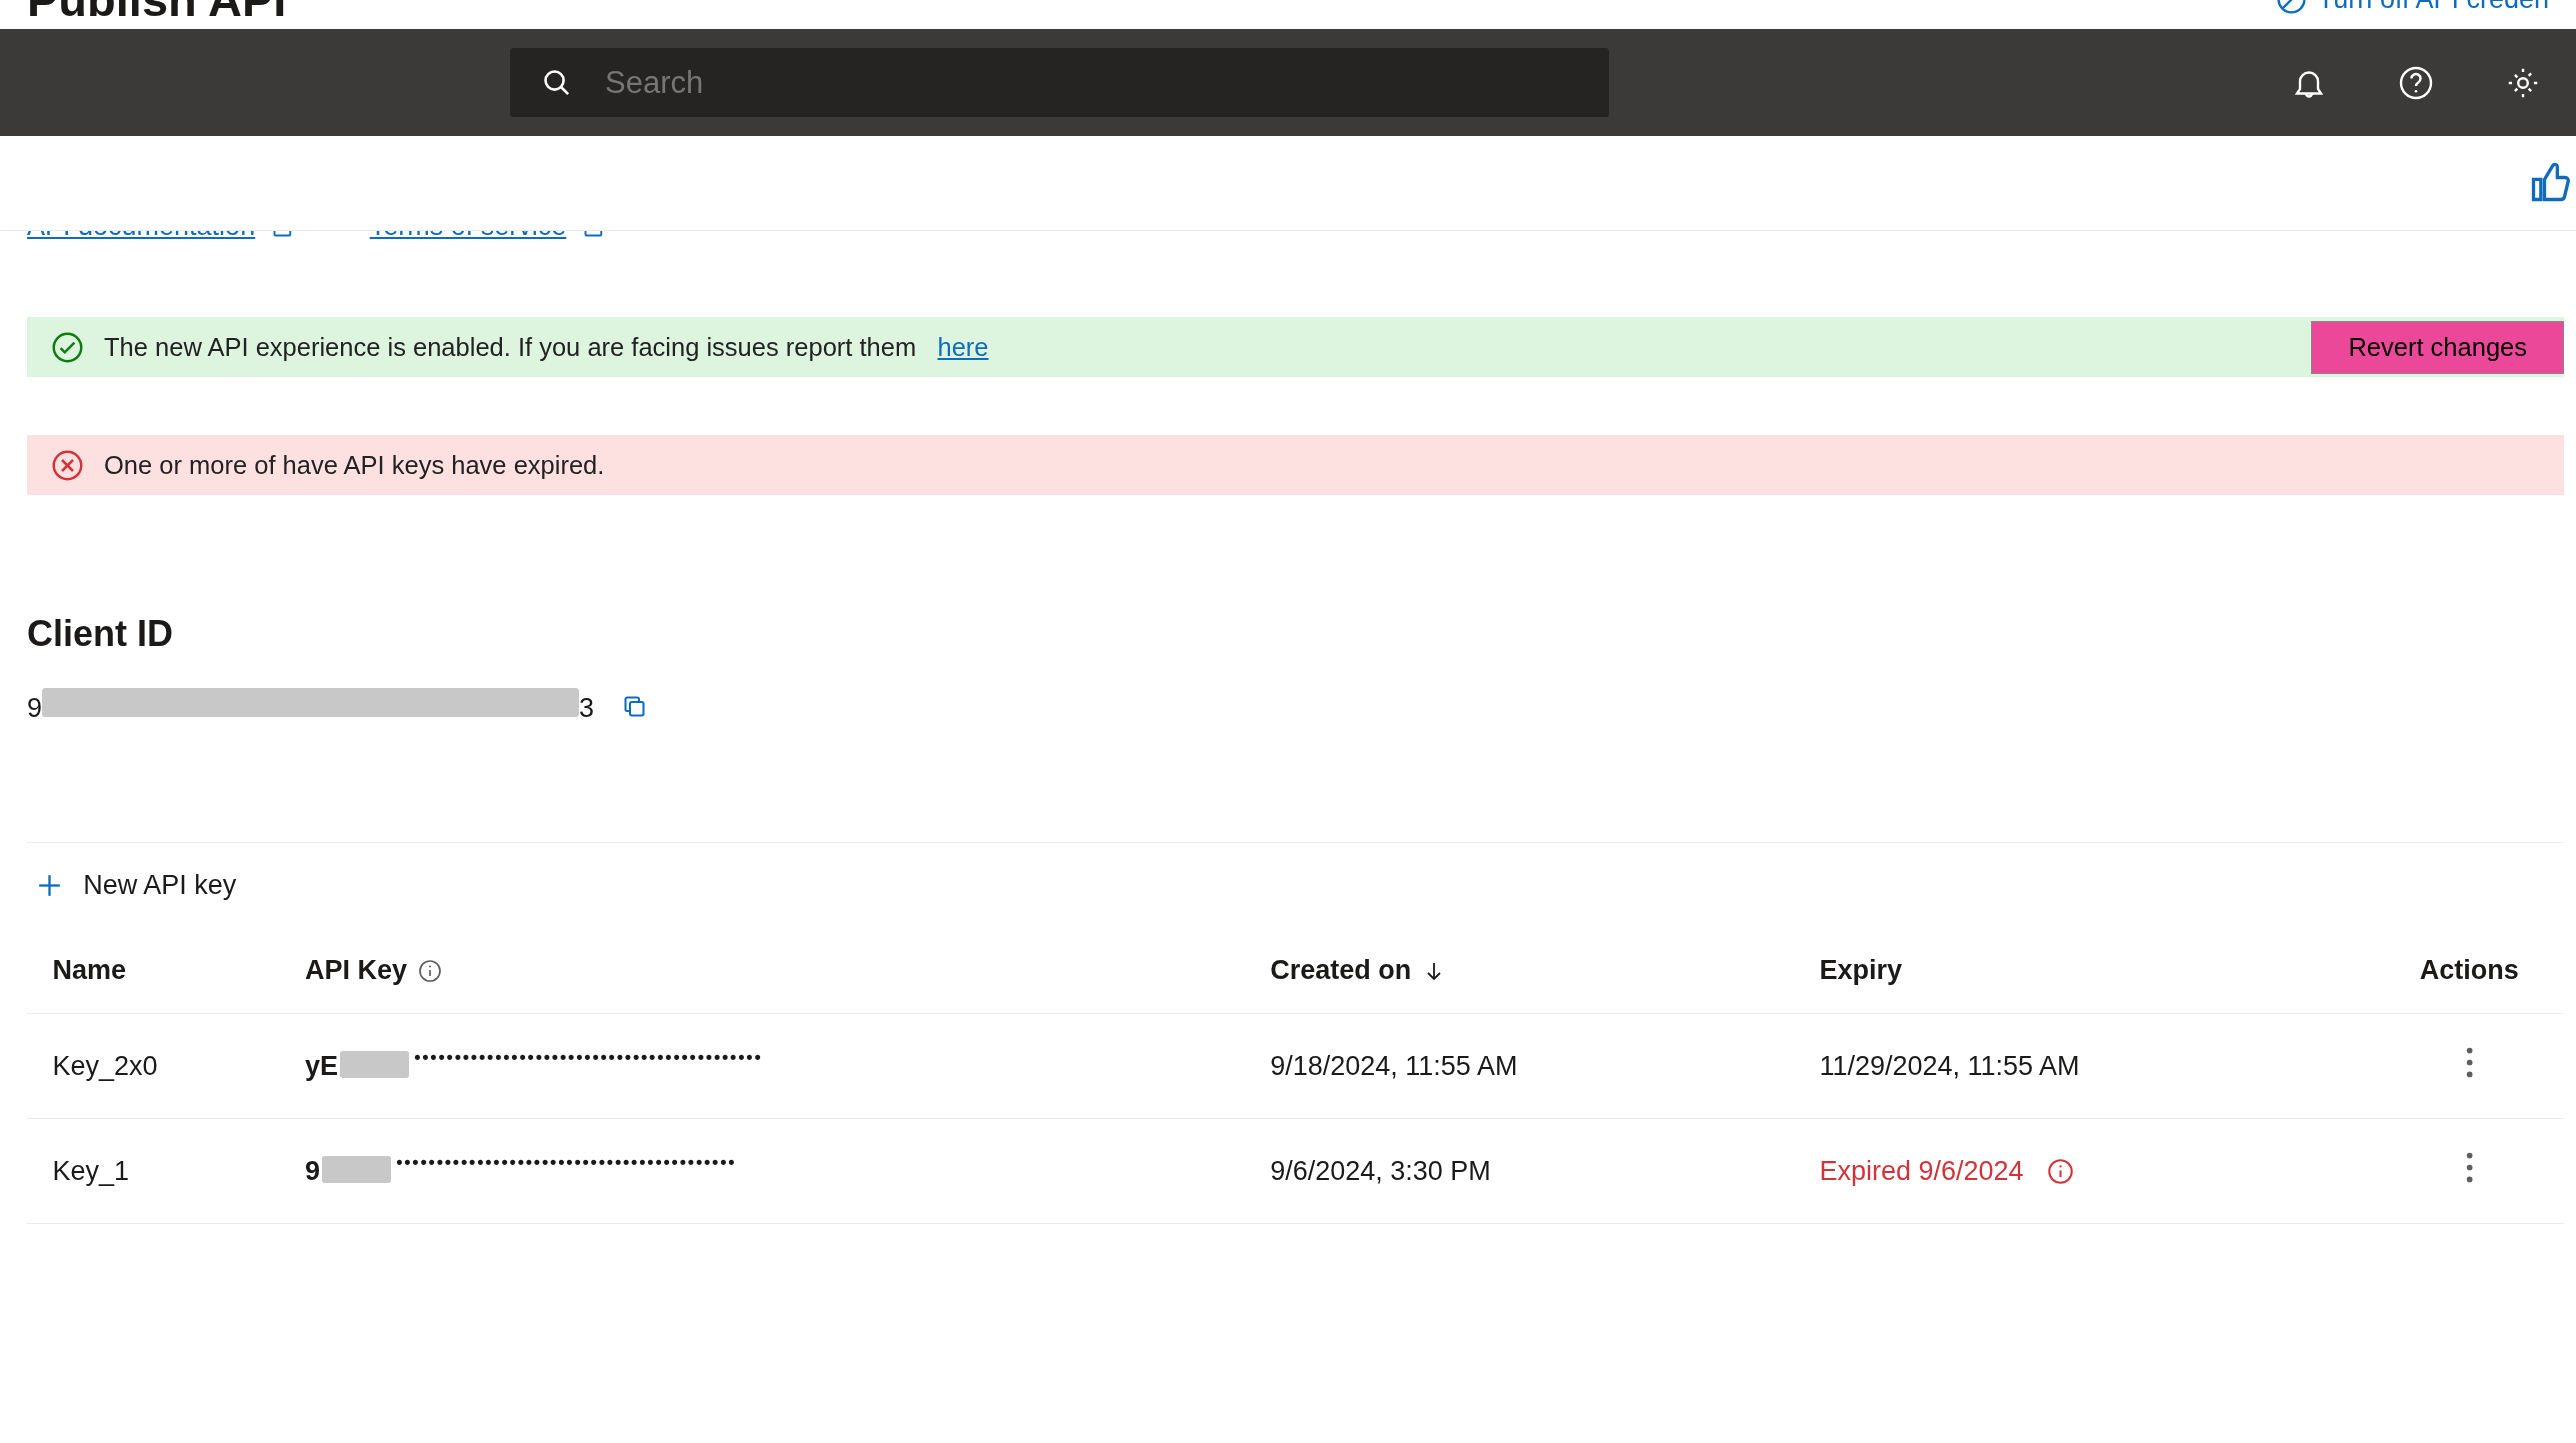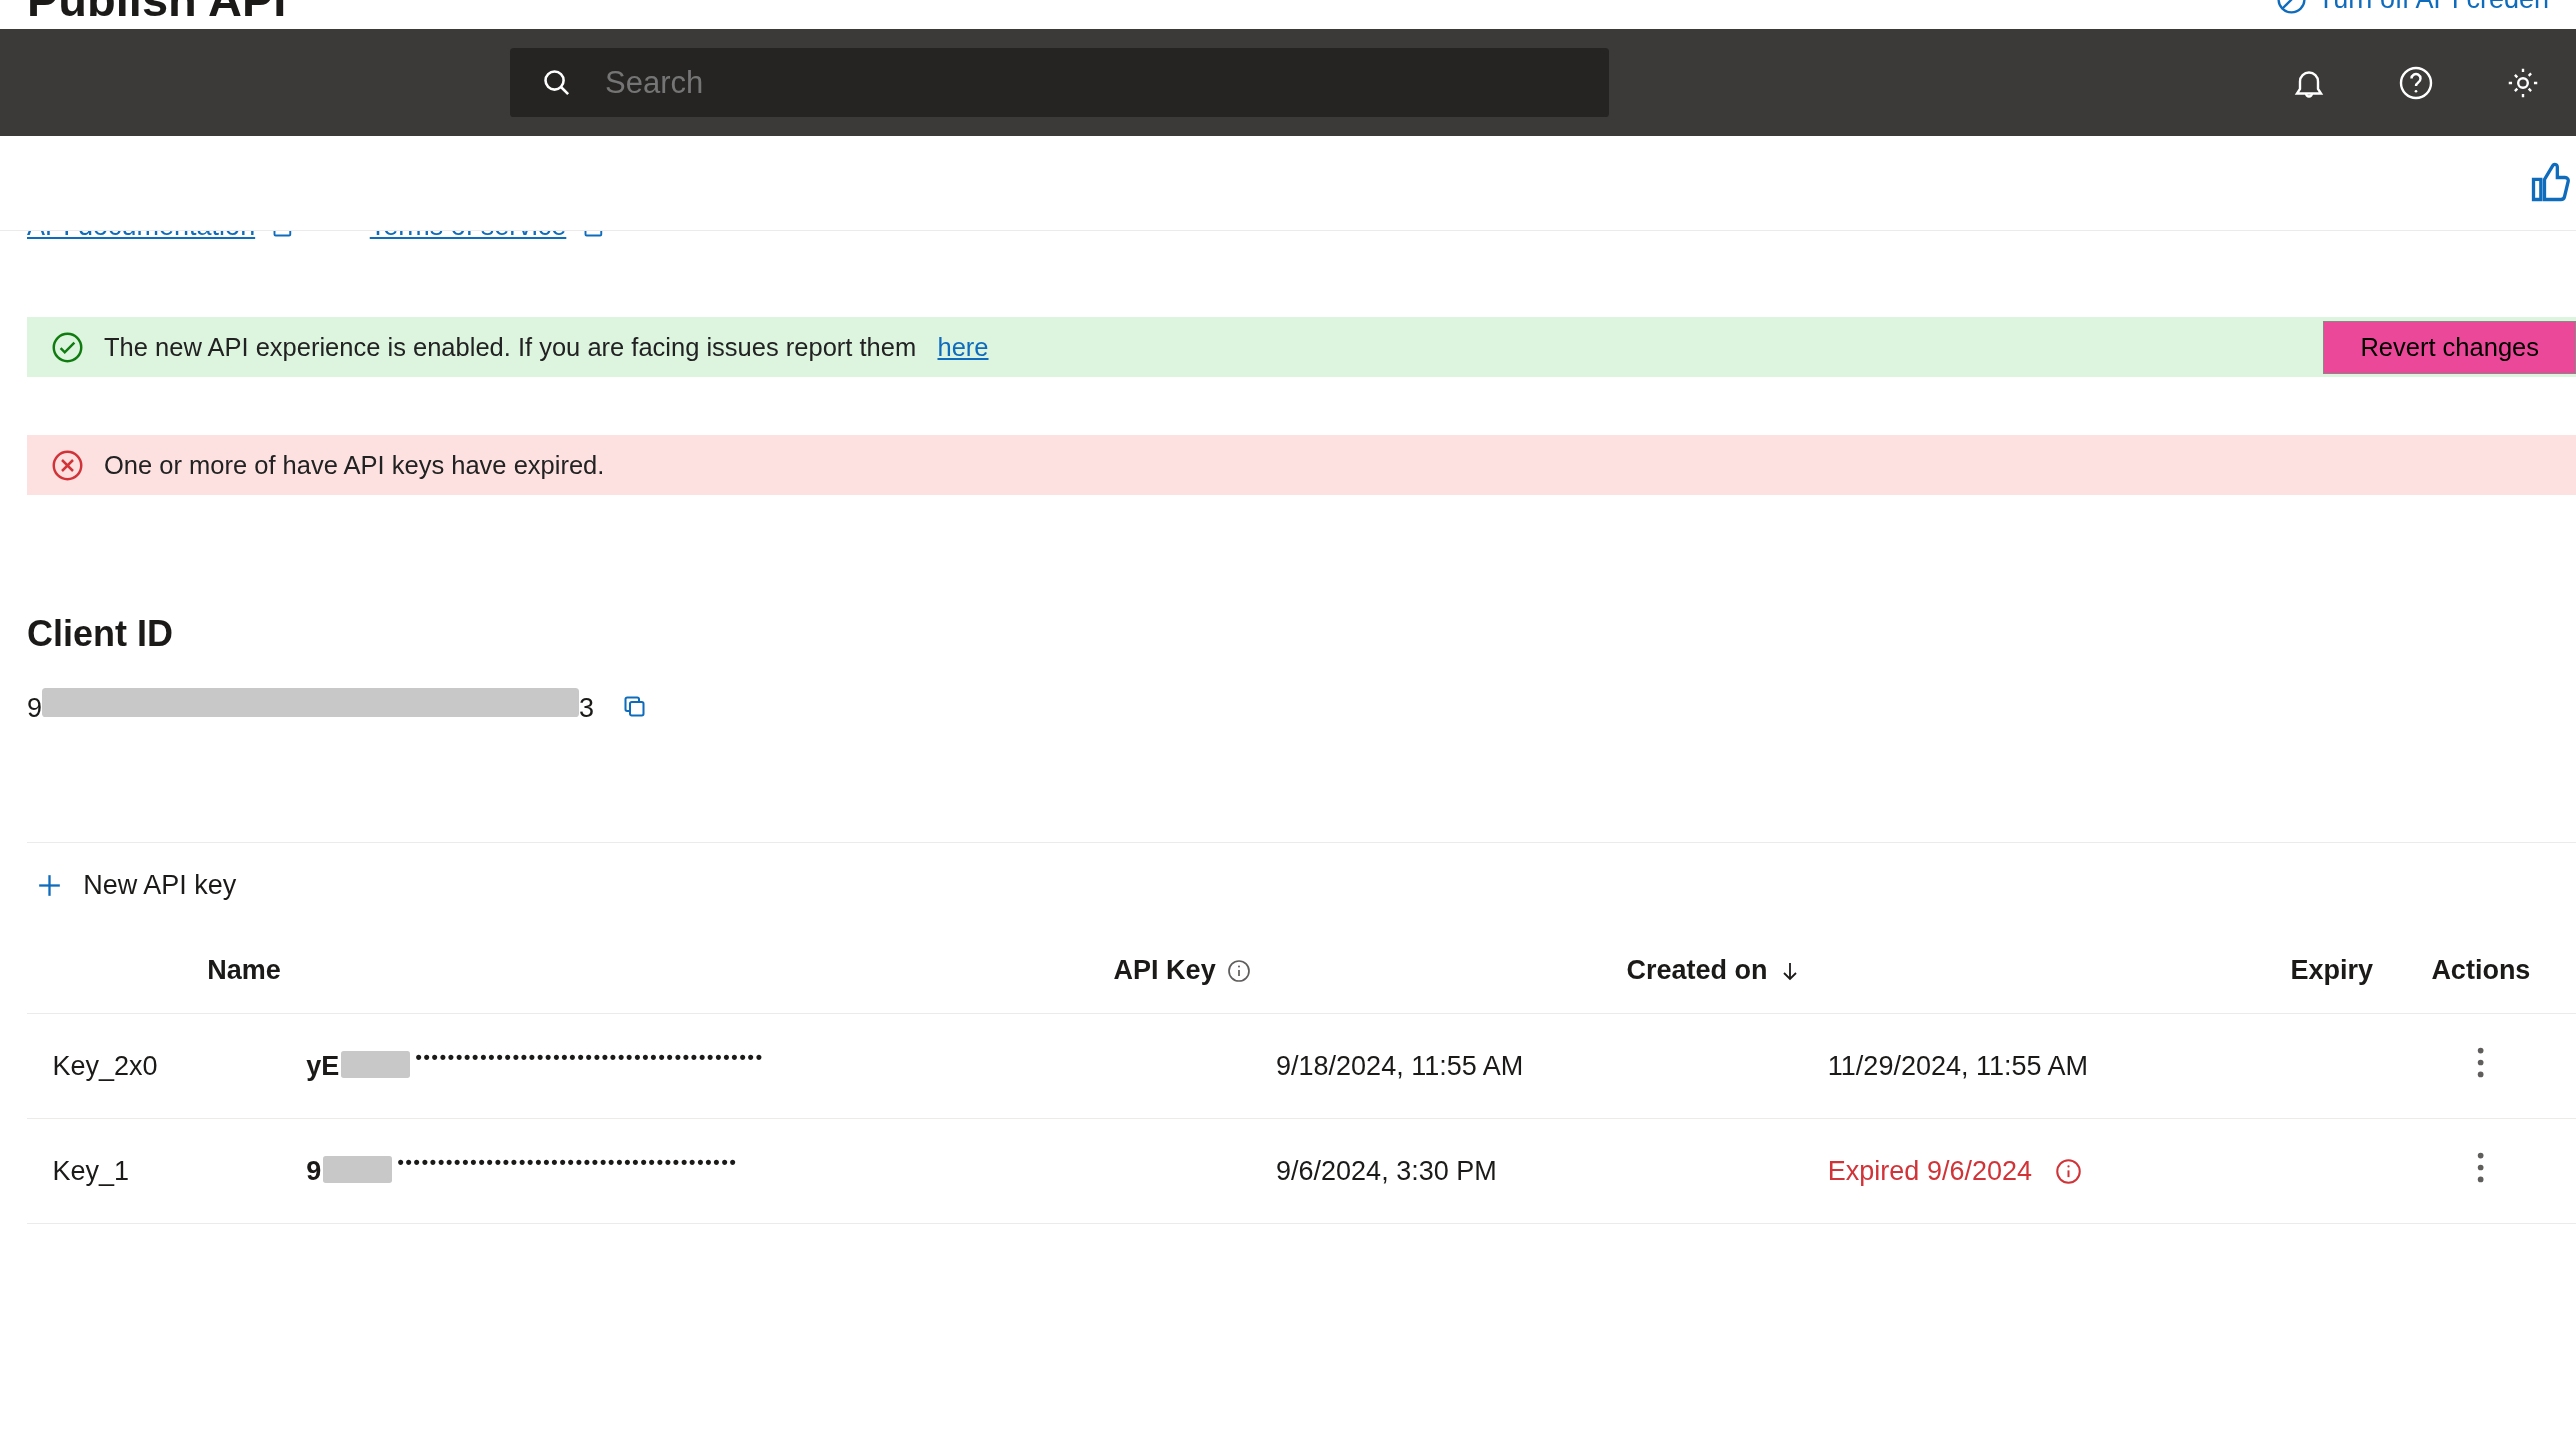--- a/index.html
+++ b/index.html
@@ -24,21 +24,21 @@
   
   .utilstrip { position: absolute; top: 136px; left: 0; right: 0; height: 95px; border-bottom: 0.9px solid #edebe9; display:flex; align-items:center; justify-content:flex-end; padding-right:3.6px; }
   .utilstrip .thumb svg { width: 44px; height: 44px; }
 
   
   .linksrow { position: absolute; top: 231px; left: 27px; right: 27px; height: 55px; display:flex; align-items:flex-start; gap: 73px; overflow: hidden; }
   .linksrow .lnk { display:flex; align-items:center; gap: 14.6px; color: #0f6cbd; font-size: 27px; text-decoration: underline; margin-top: -20px; }
   .linksrow .lnk svg { width: 27px; height: 27px; }
 
   
-  .content { position:absolute; top: 317px; left: 27px; right: 0; }
+  .content { position:absolute; top: 317px; left: 27px; right: 12px; }
   .banner-success { background: #ddf5df; height: 60px; display:flex; align-items:center; justify-content:space-between; border-left: 0; }
   .banner-success .left { display:flex; align-items:center; gap: 20px; padding-left: 24px; font-size: 25.5px; color: #222;}
   .banner-success .left a { color:#0f6cbd; text-decoration: underline; }
   .banner-success svg { width: 33px; height: 33px; }
   .banner-revert { margin-left: 14.6px; margin-right: 0; }
   .banner-revert button { height: 53px; padding: 0 36px; font-size: 25.5px; background:#ec4899; border:0.9px solid #8a8886; cursor:pointer; }
 
   .spacer { height: 58px; }
   .banner-error { background: #fde1e1; height: 60px; display:flex; align-items:center; gap:20px; padding-left:24px; font-size:25.5px; }
   .banner-error svg { width:33px; height:33px; }
@@ -52,21 +52,21 @@
   .cid-row .copy svg { width: 27px; height: 27px; }
 
   
   .keys-section { margin-top: 118px; }
   .keys-section h2 { font-size: 36px; font-weight: 600; margin-bottom: 36px; }
   .keys-toolbar { border-top: 0.9px solid #edebe9; height: 86px; display:flex; align-items:center; }
   .new-key { display:flex; align-items:center; gap: 18px; color:#1b1a19; font-size: 27px; cursor:pointer; padding-left: 7.3px;}
   .new-key svg { width: 31px; height: 31px; }
 
   table.keys { width: 100%; border-collapse: collapse; }
-  table.keys th { text-align:right; font-weight:600; font-size:27px; padding: 27px 12.7px; border-bottom: 0.9px solid #edebe9; white-space: nowrap; }
+  table.keys th { text-align:left; font-weight:600; font-size:27px; padding: 27px 12.7px; border-bottom: 0.9px solid #edebe9; white-space: nowrap; }
   table.keys th.center { text-align:center; }
   table.keys th .hd { display:inline-flex; align-items:center; gap: 11px; }
   table.keys th svg { width: 24px; height: 24px; }
   table.keys td { font-size: 27px; padding: 33px 12.7px; border-bottom: 0.9px solid #edebe9; white-space: nowrap; vertical-align: middle; }
   .col-name   { width: 255px; padding-left: 25.5px !important; }
   .col-key    { width: 928px; }
   .col-created{ width: 528px; }
   .col-expiry { width: 546px; }
   .col-actions{ width: 182px; text-align:center; }
 

